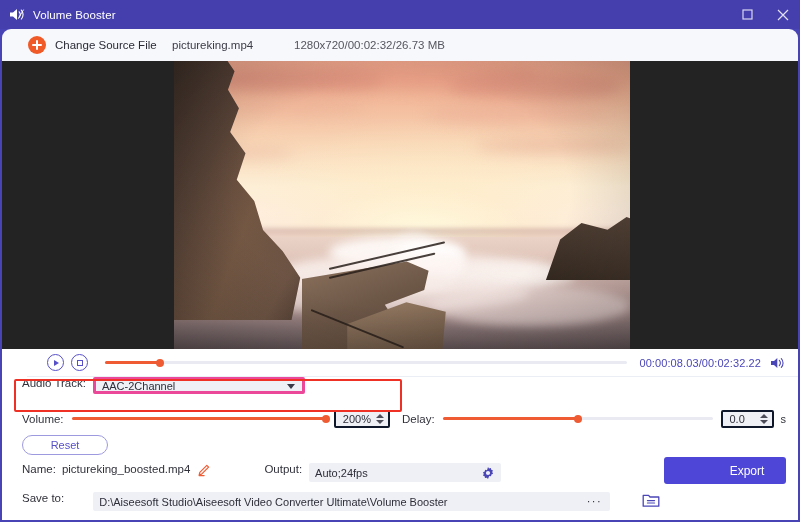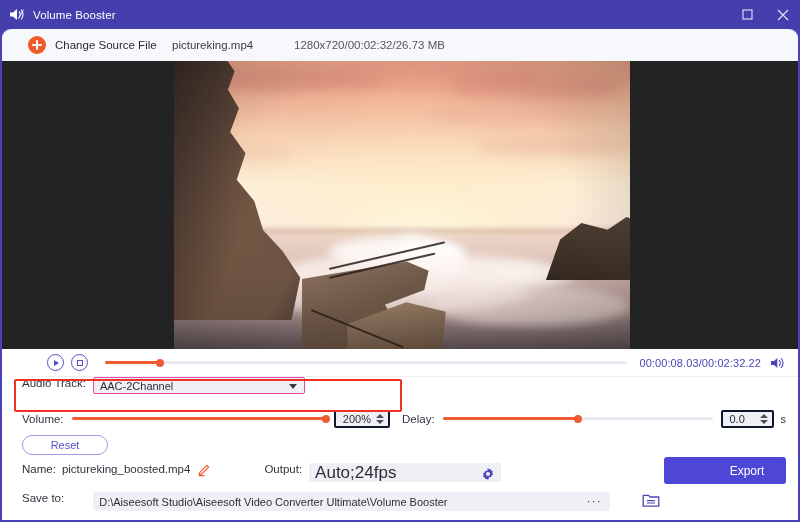--- a/index.html
+++ b/index.html
@@ -251,21 +251,21 @@
   .row {
     display: flex;
     padding: 0 12px 0 20px;
   }
   .lbl { font-size: 11.5px; color: #31313c; }
 
   .trackrow { height: 25px; }
   .select {
     width: 212px; height: 17px;
     background: #eef0f6;
-    border: 1px solid #ec4899;
+    border: 3px solid #ec4899;
     border-radius: 2px;
     margin-left: 7px;
     display: flex; align-items: center;
     padding: 0 6px;
     position: relative;
   }
   .select span { font-size: 11px; color: #2e2e38; }
   .caret {
     position: absolute; right: 7px; top: 50%;
     width: 0; height: 0; margin-top: -2px;
@@ -340,21 +340,21 @@
   .out-label { margin-left: 54px; }
   .out-field {
     width: 192px; height: 19px;
     background: #eef0f6;
     border-radius: 2px;
     margin-left: 7px;
     display: flex; align-items: center;
     padding: 0 6px;
     position: relative;
   }
-  .out-field span { font-size: 17px; color: #2e2e38; }
+  .out-field span { font-size: 11px; color: #2e2e38; }
   .gear { position: absolute; right: 6px; top: 50%; margin-top: -7px; width: 14px; height: 14px; }
 
   .saverow { height: 28px; gap: 22px; }
   .path-field {
     flex: 0 0 auto;
     width: 517px; height: 19px;
     background: #eef0f6;
     border-radius: 2px;
     margin-left: 7px;
     display: flex; align-items: center;

